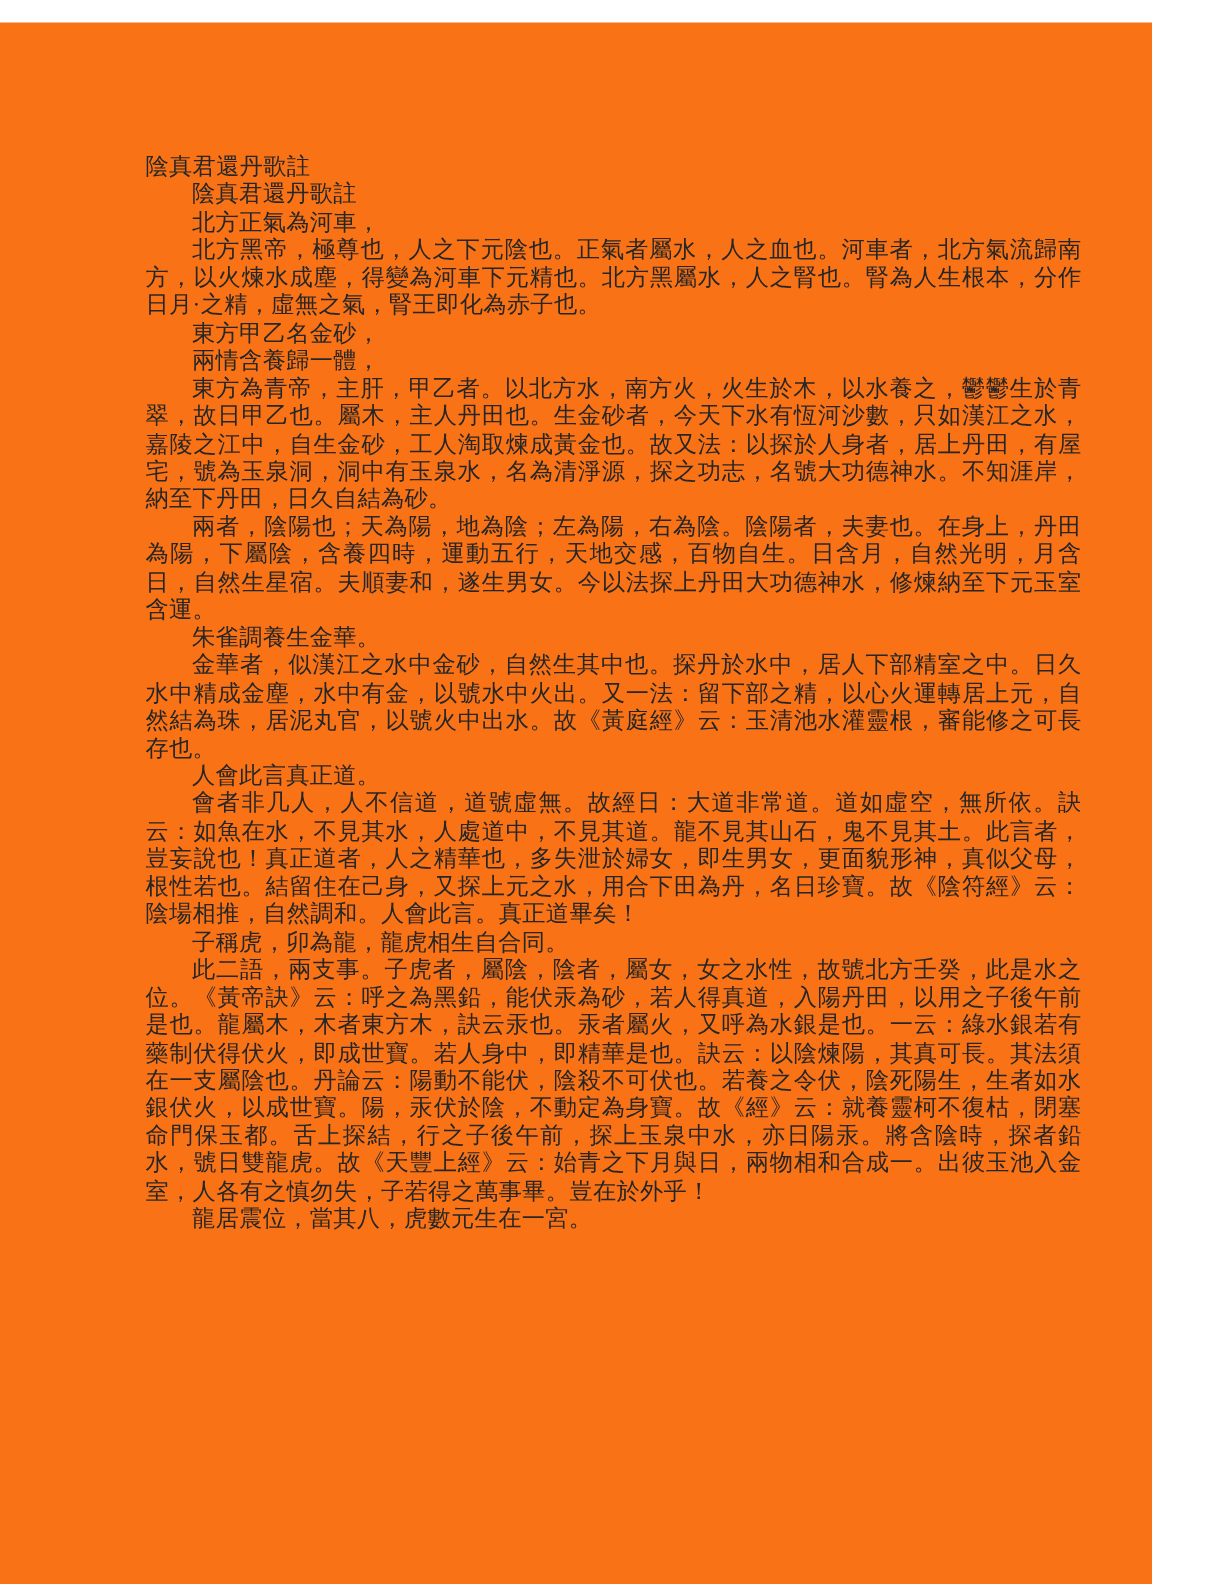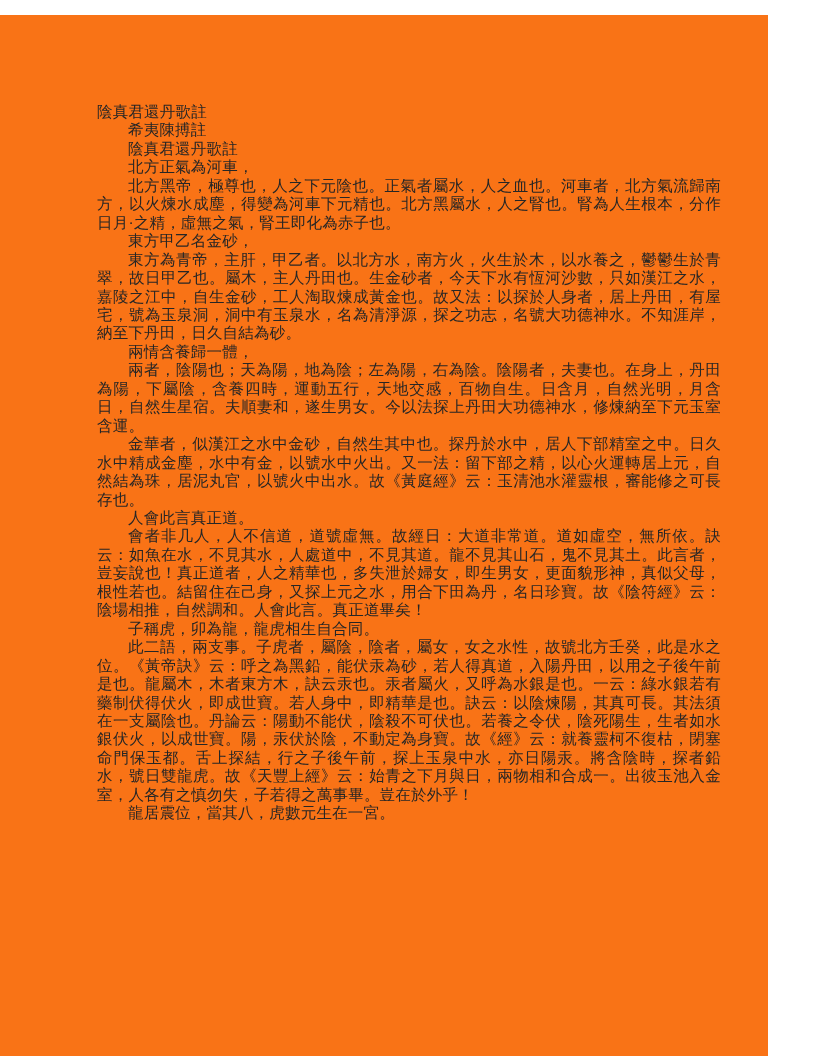--- a/index.html
+++ b/index.html
@@ -34,28 +34,28 @@
   .para.indent {
     text-indent: 2em;
   }
 </style>
 </head>
 <body>
 
 <div class="page">
   <div class="content">
     <p class="para">陰真君還丹歌註</p>
-    <p class="para indent">希夷陳搏註</p>
     <p class="para indent">陰真君還丹歌註</p>
     <p class="para indent">北方正氣為河車，</p>
     <p class="para indent">北方黑帝，極尊也，人之下元陰也。正氣者屬水，人之血也。河車者，北方氣流歸南方，以火煉水成塵，得變為河車下元精也。北方黑屬水，人之腎也。腎為人生根本，分作日月·之精，虛無之氣，腎王即化為赤子也。</p>
     <p class="para indent">東方甲乙名金砂，</p>
+    <p class="para indent">兩情含養歸一體，</p>
     <p class="para indent">東方為青帝，主肝，甲乙者。以北方水，南方火，火生於木，以水養之，鬱鬱生於青翠，故日甲乙也。屬木，主人丹田也。生金砂者，今天下水有恆河沙數，只如漢江之水，嘉陵之江中，自生金砂，工人淘取煉成黃金也。故又法：以探於人身者，居上丹田，有屋宅，號為玉泉洞，洞中有玉泉水，名為清淨源，探之功志，名號大功德神水。不知涯岸，納至下丹田，日久自結為砂。</p>
-    <p class="para indent">兩情含養歸一體，</p>
     <p class="para indent">兩者，陰陽也；天為陽，地為陰；左為陽，右為陰。陰陽者，夫妻也。在身上，丹田為陽，下屬陰，含養四時，運動五行，天地交感，百物自生。日含月，自然光明，月含日，自然生星宿。夫順妻和，遂生男女。今以法探上丹田大功德神水，修煉納至下元玉室含運。</p>
+    <p class="para indent">朱雀調養生金華。</p>
     <p class="para indent">金華者，似漢江之水中金砂，自然生其中也。探丹於水中，居人下部精室之中。日久水中精成金塵，水中有金，以號水中火出。又一法：留下部之精，以心火運轉居上元，自然結為珠，居泥丸官，以號火中出水。故《黃庭經》云：玉清池水灌靈根，審能修之可長存也。</p>
     <p class="para indent">人會此言真正道。</p>
     <p class="para indent">會者非几人，人不信道，道號虛無。故經日：大道非常道。道如虛空，無所依。訣云：如魚在水，不見其水，人處道中，不見其道。龍不見其山石，鬼不見其土。此言者，豈妄說也！真正道者，人之精華也，多失泄於婦女，即生男女，更面貌形神，真似父母，根性若也。結留住在己身，又探上元之水，用合下田為丹，名日珍寶。故《陰符經》云：陰場相推，自然調和。人會此言。真正道畢矣！</p>
     <p class="para indent">子稱虎，卯為龍，龍虎相生自合同。</p>
     <p class="para indent">此二語，兩支事。子虎者，屬陰，陰者，屬女，女之水性，故號北方壬癸，此是水之位。《黃帝訣》云：呼之為黑鉛，能伏汞為砂，若人得真道，入陽丹田，以用之子後午前是也。龍屬木，木者東方木，訣云汞也。汞者屬火，又呼為水銀是也。一云：綠水銀若有藥制伏得伏火，即成世寶。若人身中，即精華是也。訣云：以陰煉陽，其真可長。其法須在一支屬陰也。丹論云：陽動不能伏，陰殺不可伏也。若養之令伏，陰死陽生，生者如水銀伏火，以成世寶。陽，汞伏於陰，不動定為身寶。故《經》云：就養靈柯不復枯，閉塞命門保玉都。舌上探結，行之子後午前，探上玉泉中水，亦日陽汞。將含陰時，探者鉛水，號日雙龍虎。故《天豐上經》云：始青之下月與日，兩物相和合成一。出彼玉池入金室，人各有之慎勿失，子若得之萬事畢。豈在於外乎！</p>
     <p class="para indent">龍居震位，當其八，虎數元生在一宮。</p>
   </div>
 </div>
 
 </body></html>

